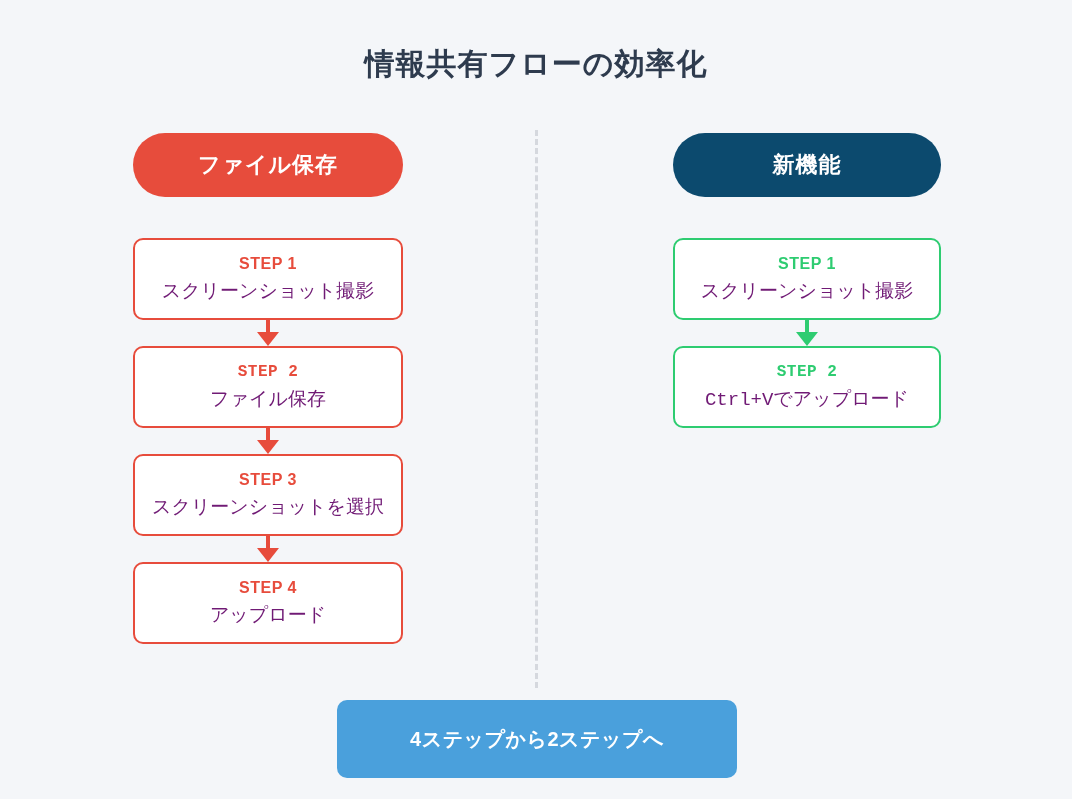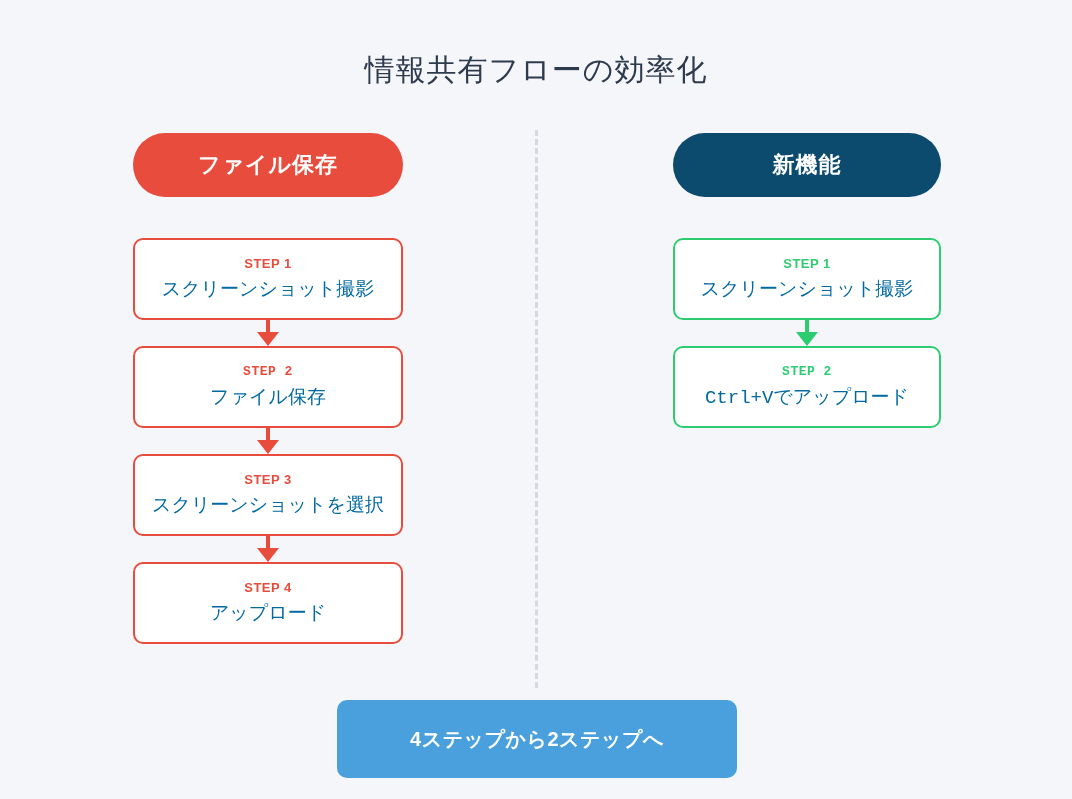--- a/index.html
+++ b/index.html
@@ -3,22 +3,22 @@
 <meta charset="utf-8">
 <style>
   * { margin: 0; padding: 0; box-sizing: border-box; }
   html, body {
     width: 1072px; height: 799px;
     font-family: "Liberation Sans", "DejaVu Sans", sans-serif;
   }
   body { background: #f4f6f9; position: relative; overflow: hidden; }
 
   .page-title {
-    position: absolute; top: 50px; left: 0; width: 100%;
-    text-align: center; font-size: 30px; font-weight: normal;
+    position: absolute; top: 44px; left: 0; width: 100%;
+    text-align: center; font-size: 30px; font-weight: bold;
     color: #2e3b4e; letter-spacing: 1px;
   }
 
   .flow-col { position: absolute; top: 133px; }
   .flow-col.left  { left: 133px; width: 270px; }
   .flow-col.right { left: 673px; width: 268px; }
 
   .header-pill {
     position: absolute; top: 0; left: 0; right: 0; height: 64px;
     border-radius: 32px; display: flex; align-items: center; justify-content: center;
@@ -28,24 +28,24 @@
   .header-pill.green { background: #0c4a6e; }
 
   .step-box {
     position: absolute; left: 0; right: 0; height: 82px;
     background: #ffffff; border-radius: 10px;
     display: flex; flex-direction: column; align-items: center; justify-content: center;
     gap: 5px;
   }
   .step-box.red   { border: 2.5px solid #e74c3c; }
   .step-box.green { border: 2.5px solid #2ecc71; }
-  .step-label { font-size: 13px; font-weight: bold; letter-spacing: 0.5px; }
+  .step-label { font-size: 16px; font-weight: bold; letter-spacing: 0.5px; }
   .step-box.red   .step-label { color: #e74c3c; }
   .step-box.green .step-label { color: #2ecc71; }
-  .step-text { font-size: 19px; color: #0369a1; }
+  .step-text { font-size: 19px; color: #701a75; }
 
   .pos-box-1 { top: 105px; }
   .pos-box-2 { top: 213px; font-family: Liberation Mono, monospace; }
   .pos-box-3 { top: 321px; }
   .pos-box-4 { top: 429px; text-align: right; }
 
   .arrow {
     position: absolute; left: 0; right: 0; height: 26px;
     display: flex; flex-direction: column; align-items: center;
   }

